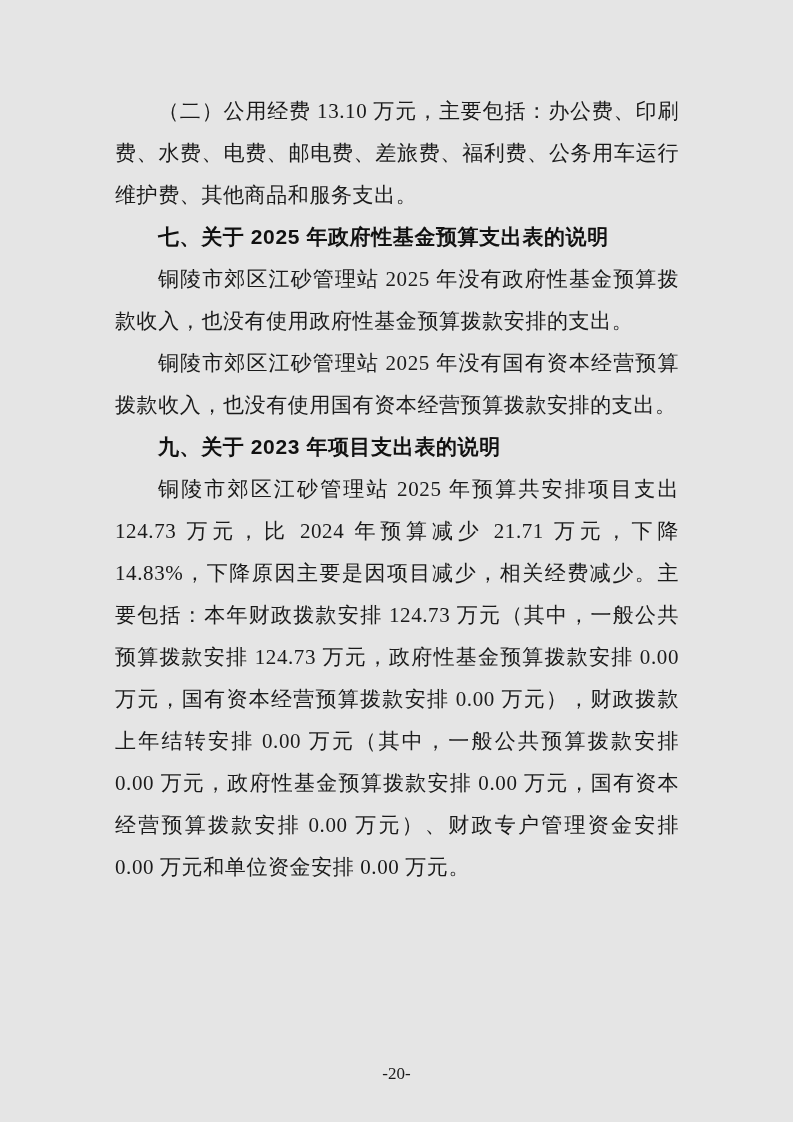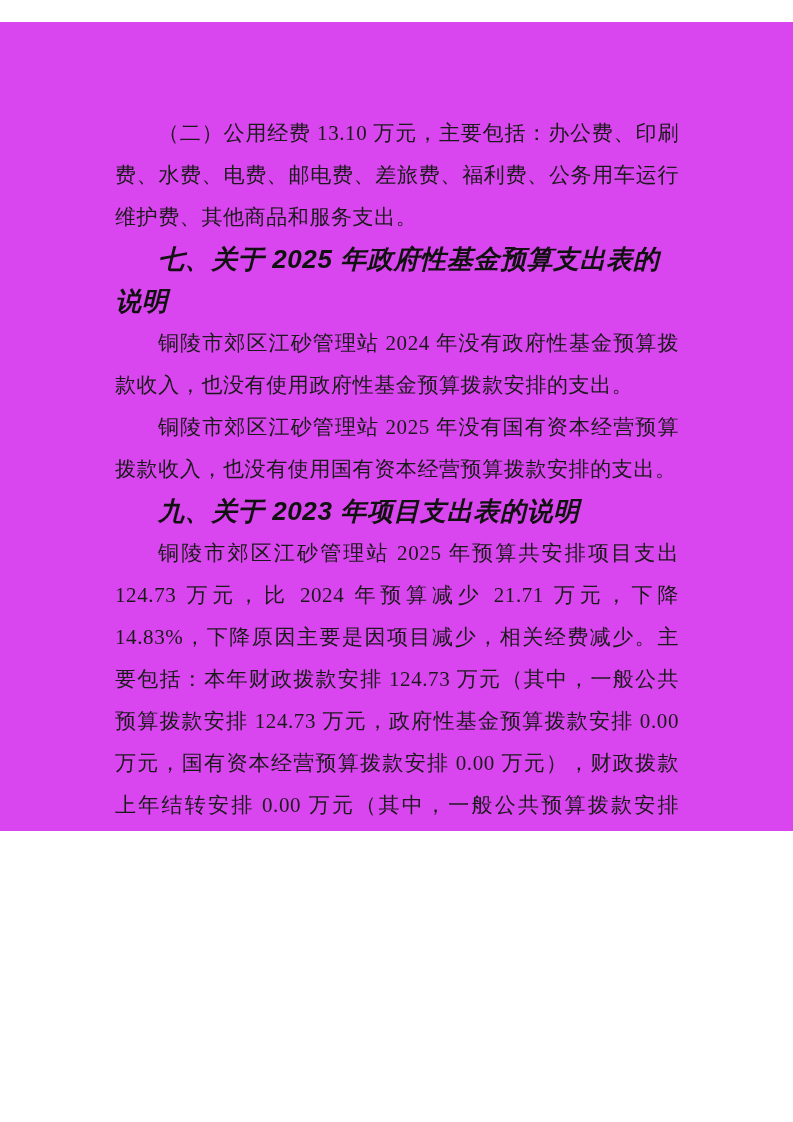--- a/index.html
+++ b/index.html
@@ -3,26 +3,25 @@
 <meta charset="utf-8">
 <style>
   html, body {
     margin: 0;
     padding: 0;
     background: #ffffff;
   }
   .page {
     position: relative;
     width: 793px;
-    height: 809px;
-    background: #d946ef;
+    height: 1122px;
+    background: #e5e5e5;
     overflow: hidden;
     font-family: "Liberation Serif", "DejaVu Serif", serif;
     color: #1a1a1a;
-    margin-top: 22px;
   }
   .content {
     position: absolute;
     left: 115px;
     right: 114px;
     top: 90px;
   }
   .para {
     margin: 0;
     font-size: 21px;
@@ -30,47 +29,46 @@
     text-align: justify;
     text-justify: inter-ideograph;
     text-indent: 43px;
     letter-spacing: 0.6px;
     font-family: "Liberation Serif", "DejaVu Serif", serif;
     font-weight: normal;
     color: #1a1a1a;
   }
   .heading {
     margin: 0;
-    font-size: 26px;
+    font-size: 21px;
     line-height: 42px;
     text-indent: 43px;
     letter-spacing: 0.6px;
     font-family: "Liberation Sans", "DejaVu Sans", sans-serif;
     font-weight: bold;
     color: #111111;
-    font-style: italic;
   }
   .page-number {
     position: absolute;
     top: 1062px;
     left: 0;
     width: 100%;
     text-align: center;
     font-size: 17px;
     line-height: 24px;
     font-family: "Liberation Serif", "DejaVu Serif", serif;
     color: #1a1a1a;
   }
 </style>
 </head>
 <body>
 
 <div class="page">
   <div class="content">
     <p class="para">（二）公用经费 13.10 万元，主要包括：办公费、印刷费、水费、电费、邮电费、差旅费、福利费、公务用车运行维护费、其他商品和服务支出。</p>
     <h2 class="heading">七、关于 2025 年政府性基金预算支出表的说明</h2>
-    <p class="para">铜陵市郊区江砂管理站 2024 年没有政府性基金预算拨款收入，也没有使用政府性基金预算拨款安排的支出。</p>
+    <p class="para">铜陵市郊区江砂管理站 2025 年没有政府性基金预算拨款收入，也没有使用政府性基金预算拨款安排的支出。</p>
     <p class="para">铜陵市郊区江砂管理站 2025 年没有国有资本经营预算拨款收入，也没有使用国有资本经营预算拨款安排的支出。</p>
     <h2 class="heading">九、关于 2023 年项目支出表的说明</h2>
     <p class="para">铜陵市郊区江砂管理站 2025 年预算共安排项目支出 124.73 万元，比 2024 年预算减少 21.71 万元，下降 14.83%，下降原因主要是因项目减少，相关经费减少。主要包括：本年财政拨款安排 124.73 万元（其中，一般公共预算拨款安排 124.73 万元，政府性基金预算拨款安排 0.00 万元，国有资本经营预算拨款安排 0.00 万元），财政拨款上年结转安排 0.00 万元（其中，一般公共预算拨款安排 0.00 万元，政府性基金预算拨款安排 0.00 万元，国有资本经营预算拨款安排 0.00 万元）、财政专户管理资金安排 0.00 万元和单位资金安排 0.00 万元。</p>
   </div>
   <div class="page-number">-20-</div>
 </div>
 
 </body></html>

